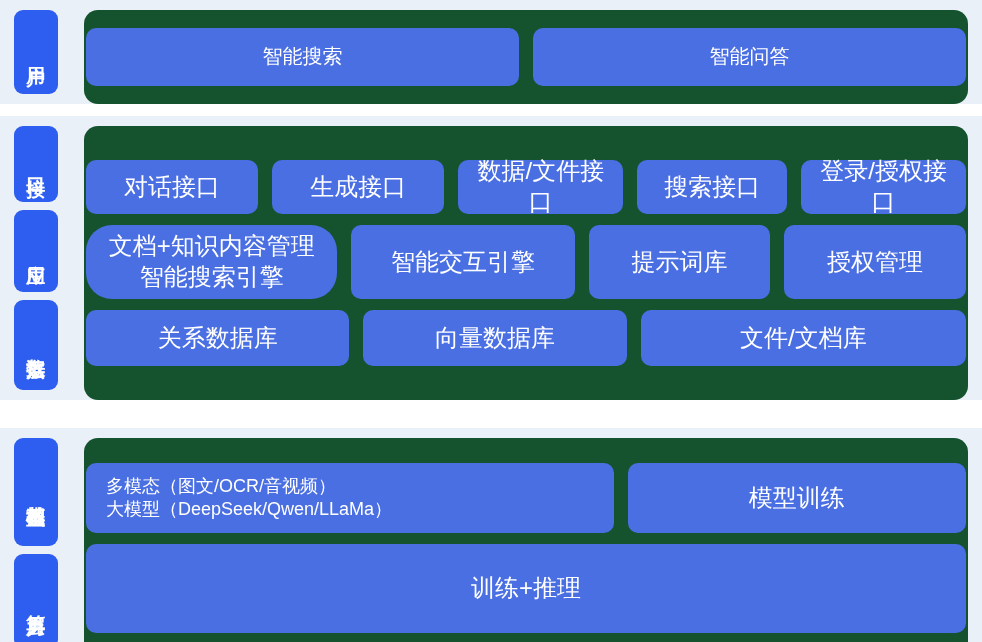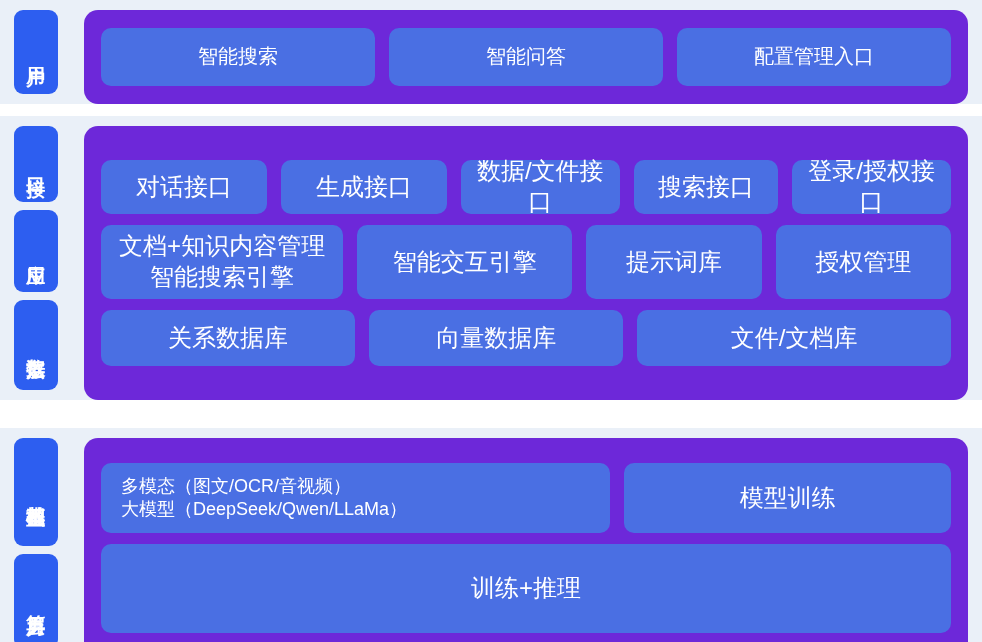--- a/index.html
+++ b/index.html
@@ -59,24 +59,24 @@
     writing-mode: vertical-rl;
     text-orientation: upright;
     box-sizing: border-box;
     padding: 4px 0;
   }
   .side-tab.grow { flex: 1 1 auto; }
 
   
   .card {
     flex: 1 1 auto;
-    background: #6d28d9;
+    background: #14532d;
     border-radius: 14px;
     margin: 10px 14px 0 12px;
-    padding: 11px 17px;
+    padding: 11px 2px;
     box-sizing: border-box;
     display: flex;
     flex-direction: column;
     justify-content: center;
     gap: 11px;
   }
 
   
   .row {
     display: flex;
@@ -118,21 +118,20 @@
 <div id="diagram">
 
   <div class="band band-user">
     <div class="side-col">
       <div class="side-tab grow">用户</div>
     </div>
     <div class="card">
       <div class="row row-user">
         <div class="box" style="flex:1 1 0;">智能搜索</div>
         <div class="box" style="flex:1 1 0;">智能问答</div>
-        <div class="box" style="flex:1 1 0;">配置管理入口</div>
       </div>
     </div>
   </div>
 
   <div class="band band-mid">
     <div class="side-col">
       <div class="side-tab" style="flex:0 0 76px;">接口</div>
       <div class="side-tab" style="flex:0 0 82px;">应用</div>
       <div class="side-tab grow">数据层</div>
     </div>
@@ -140,21 +139,21 @@
 
       <div class="row row-iface">
         <div class="box" style="flex:1.05 1 0;">对话接口</div>
         <div class="box" style="flex:1.05 1 0;">生成接口</div>
         <div class="box" style="flex:1 1 0;">数据/文件接口</div>
         <div class="box" style="flex:0.9 1 0;">搜索接口</div>
         <div class="box" style="flex:1 1 0;">登录/授权接口</div>
       </div>
 
       <div class="row row-app">
-        <div class="box" style="flex:1.42 1 0;">文档+知识内容管理
+        <div class="box" style="flex:1.42 1 0;border-radius:26px;">文档+知识内容管理
 智能搜索引擎</div>
         <div class="box" style="flex:1.25 1 0;">智能交互引擎</div>
         <div class="box" style="flex:1 1 0;">提示词库</div>
         <div class="box" style="flex:1 1 0;">授权管理</div>
       </div>
 
       <div class="row row-data">
         <div class="box" style="flex:1 1 0;">关系数据库</div>
         <div class="box" style="flex:1 1 0;">向量数据库</div>
         <div class="box" style="flex:1.25 1 0;">文件/文档库</div>

